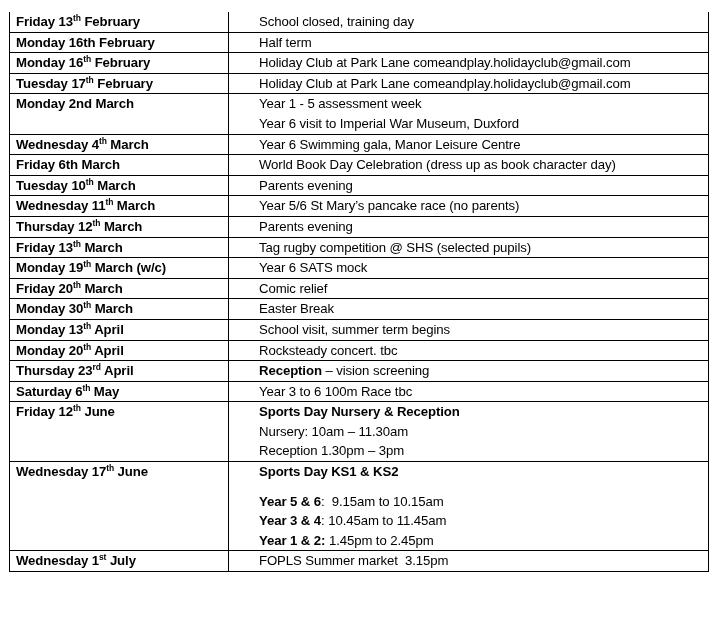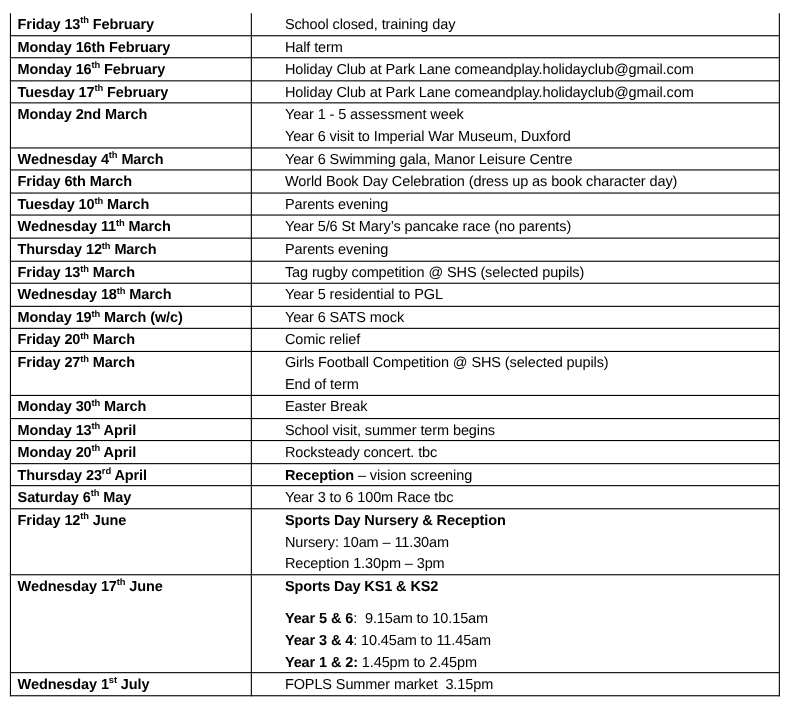--- a/index.html
+++ b/index.html
@@ -140,48 +140,35 @@
           </td>
       </tr>
 
       <tr>
         <td class="date-cell"><span>Friday 13</span><sup>th</sup><span> March</span></td>
         <td class="event-cell">
             <span class="line">Tag rugby competition @ SHS (selected pupils)</span>
           </td>
       </tr>
 
-      <tr>
-        <td class="date-cell"><span>Wednesday 18</span><sup>th</sup><span> March</span></td>
-        <td class="event-cell">
-            <span class="line">Year 5 residential to PGL</span>
-          </td>
-      </tr>
 
       <tr>
         <td class="date-cell"><span>Monday 19</span><sup>th</sup><span> March (w/c)</span></td>
         <td class="event-cell">
             <span class="line">Year 6 SATS mock</span>
           </td>
       </tr>
 
       <tr>
         <td class="date-cell"><span>Friday 20</span><sup>th</sup><span> March</span></td>
         <td class="event-cell">
             <span class="line">Comic relief</span>
           </td>
       </tr>
 
-      <tr>
-        <td class="date-cell"><span>Friday 27</span><sup>th</sup><span> March</span></td>
-        <td class="event-cell">
-          <span class="line">Girls Football Competition @ SHS (selected pupils)</span>
-          <span class="line">End of term</span>
-        </td>
-      </tr>
 
       <tr>
         <td class="date-cell"><span>Monday 30</span><sup>th</sup><span> March</span></td>
         <td class="event-cell">
             <span class="line">Easter Break</span>
           </td>
       </tr>
 
       <tr>
         <td class="date-cell"><span>Monday 13</span><sup>th</sup><span> April</span></td>

